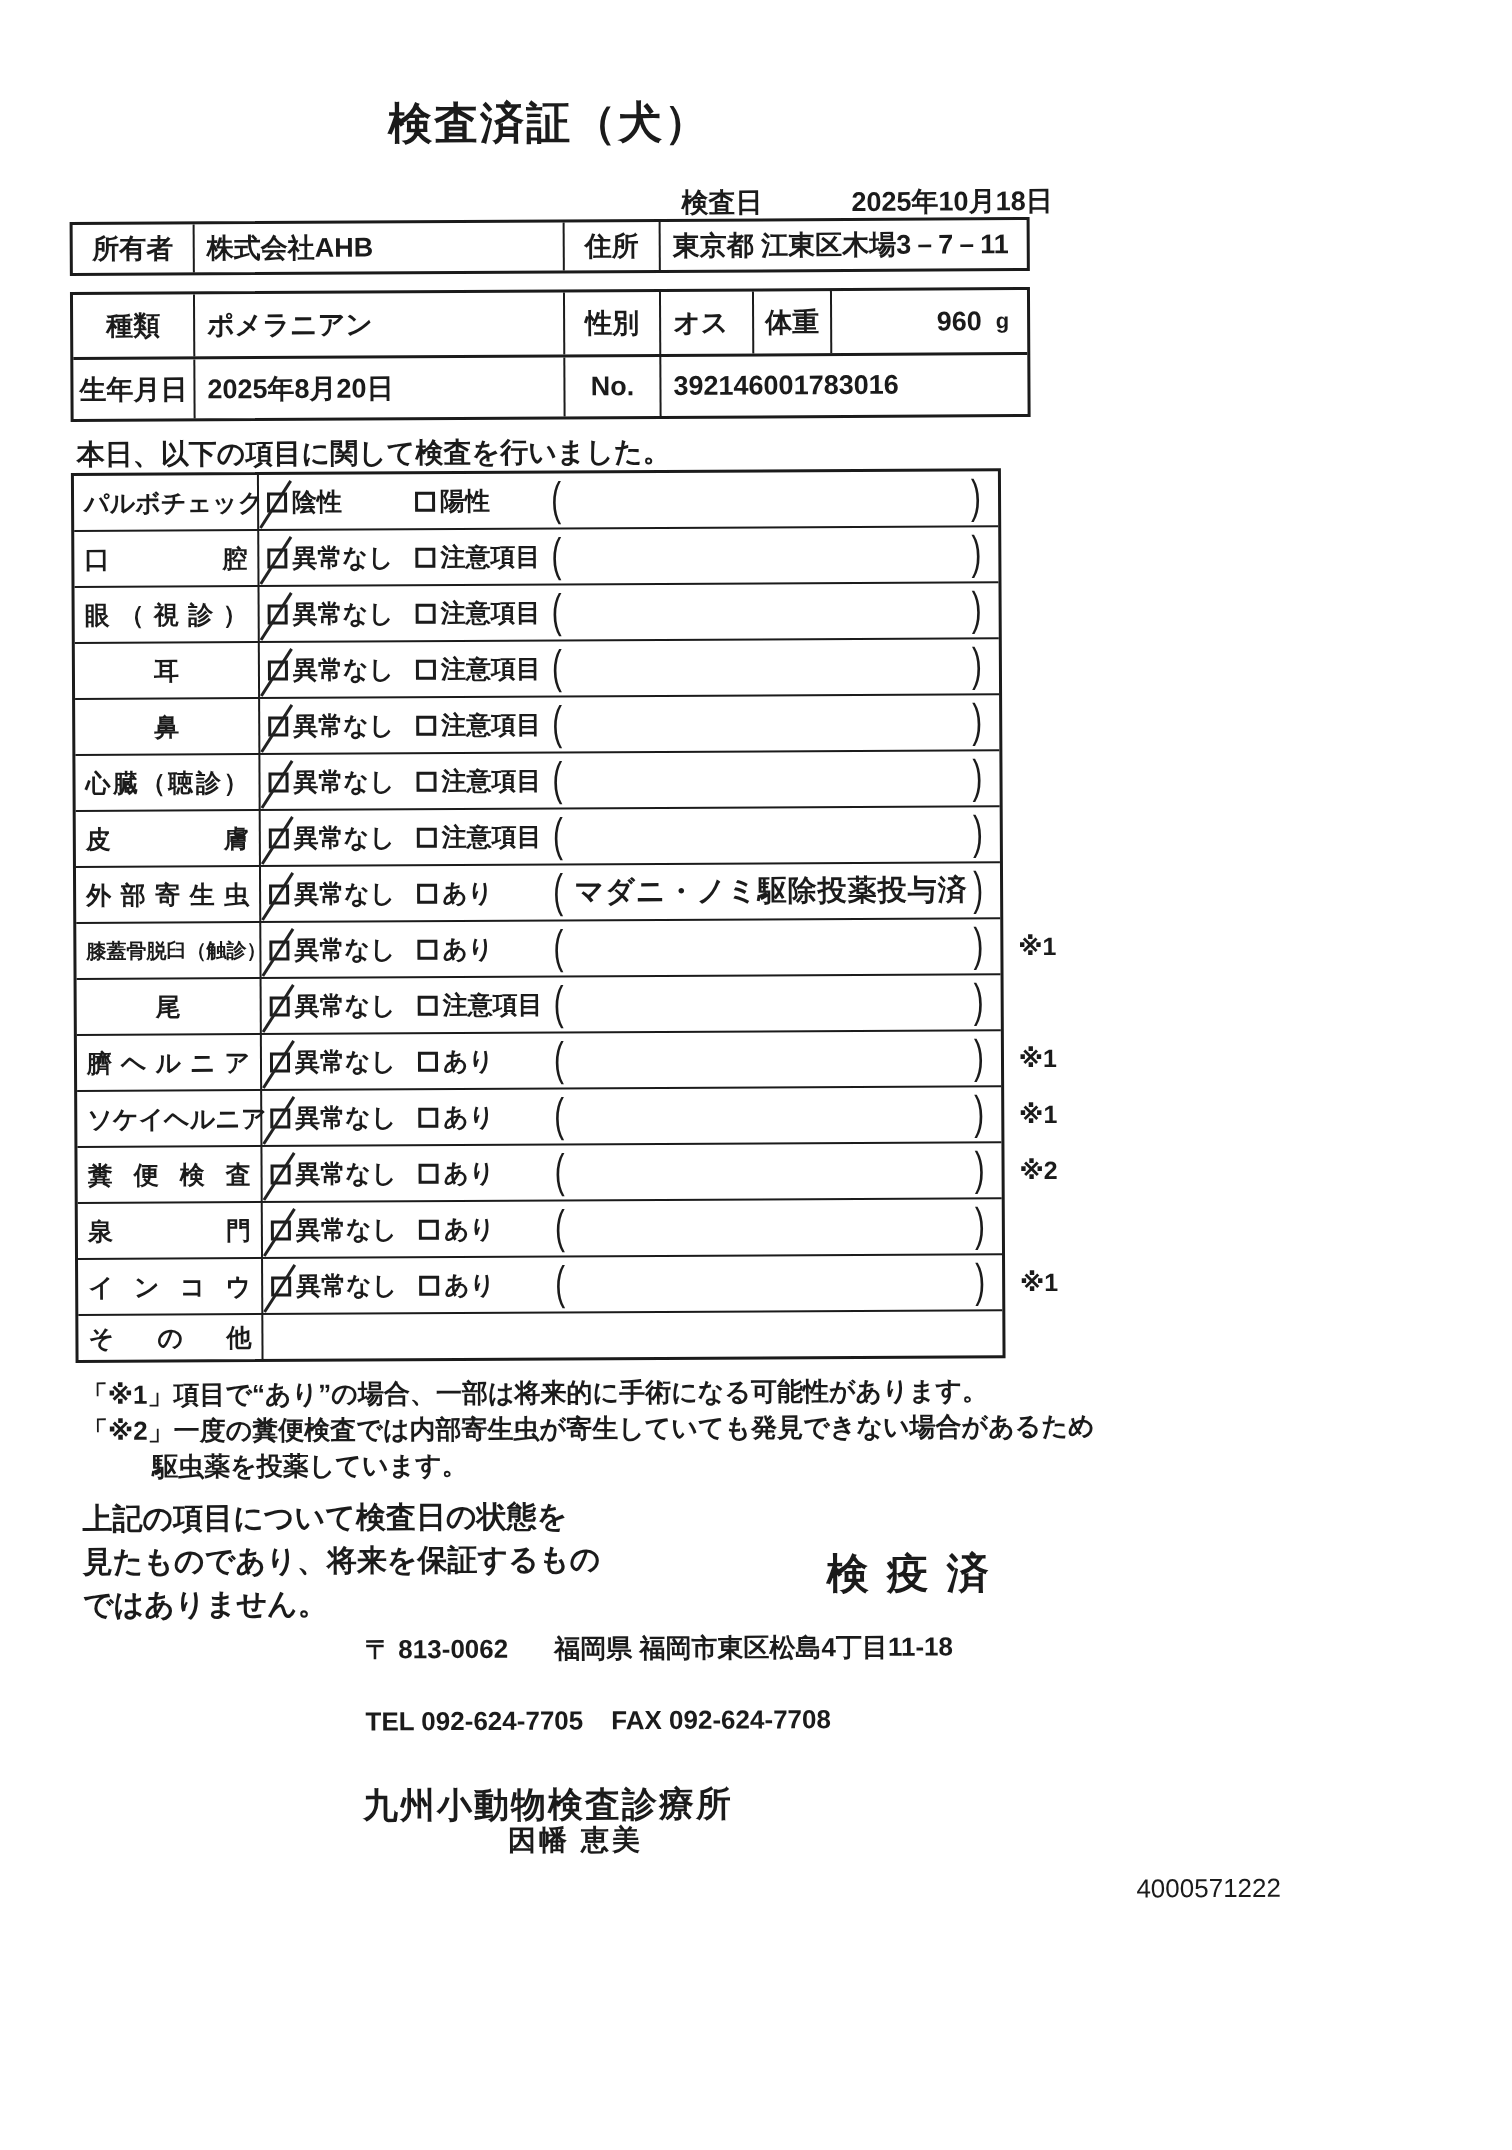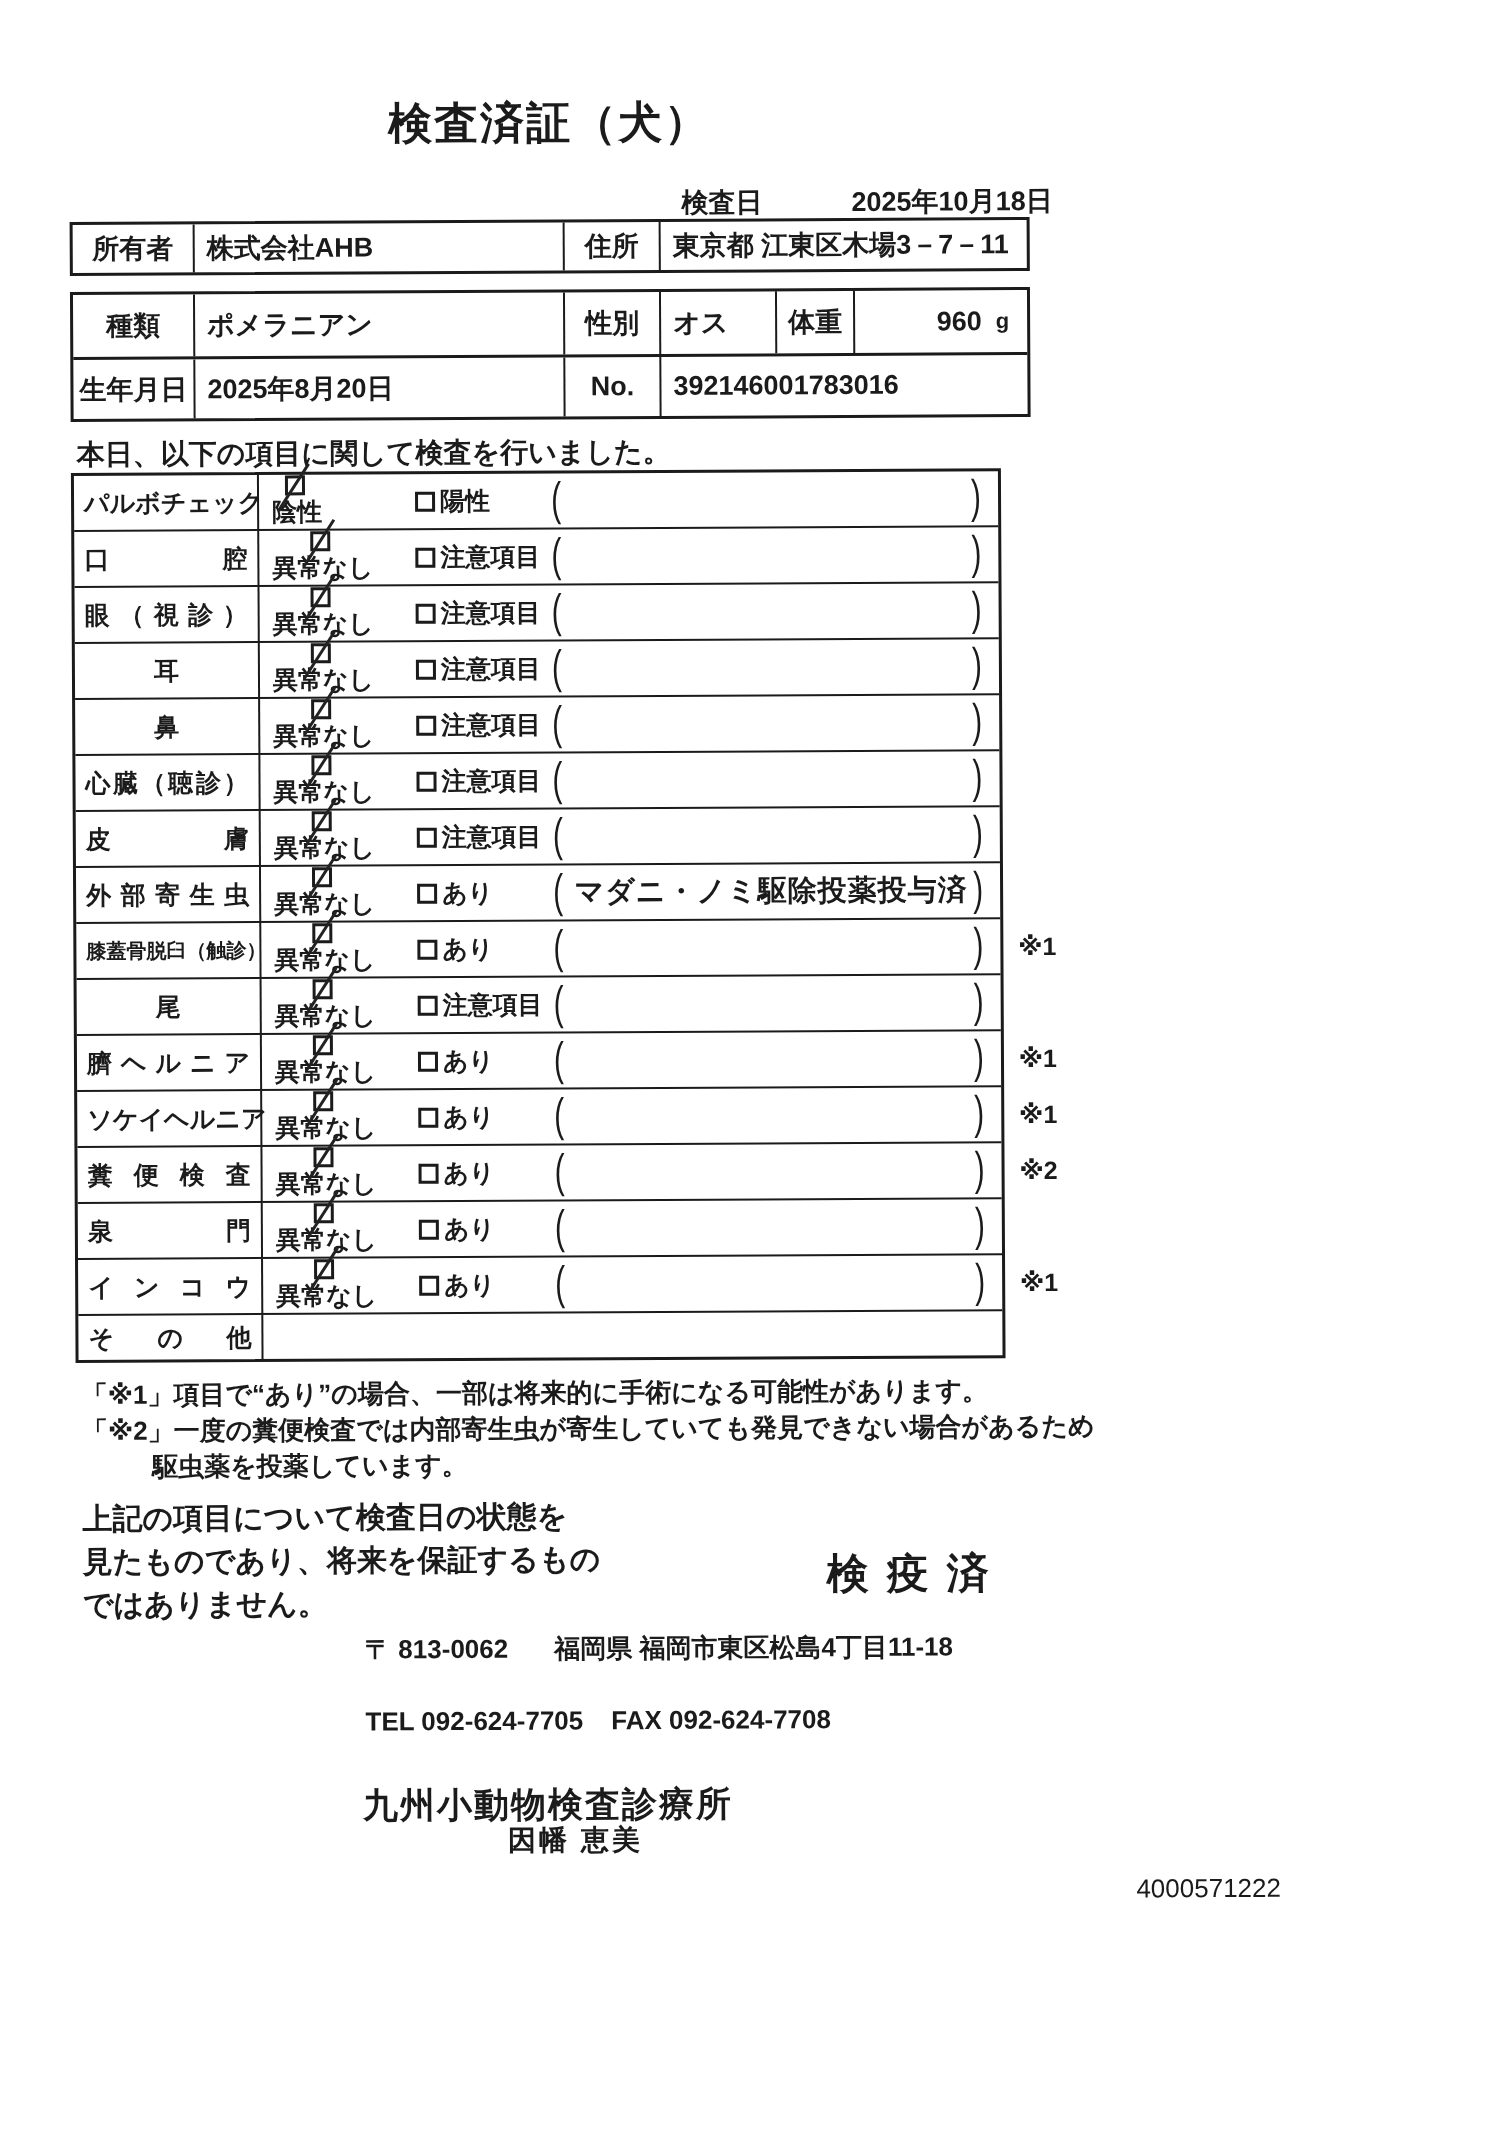--- a/index.html
+++ b/index.html
@@ -27,41 +27,41 @@
     display:flex; align-items:center; font-size:27px; font-weight:600;
     border-left:2.5px solid #1b1b1b; padding:0 12px; overflow:hidden; white-space:nowrap;
   }
   .hcell:first-child { border-left:none; }
   .hcell.lab { justify-content:center; padding:4px 4px; }
   .tableA { top:222px; height:54px; }
   .tableA .hrow { height:100%; }
   .tableB { top:292px; }
   .tableB .hrow { height:62px; }
   .w-lab1 { width:120px; } .w-val1 { width:370px; } .w-lab2 { width:96px; }
-  .w-sex  { width:116px; }  .w-wlab { width:78px; }  .w-wval { flex:1; justify-content:flex-end; padding-right:18px; }
+  .w-sex  { width:93px; }  .w-wlab { width:78px; }  .w-wval { flex:1; justify-content:flex-end; padding-right:18px; }
   .w-rest { flex:1; }
   .unit { font-size:22px; margin-left:14px; }
 
   .intro { position:absolute; top:436px; left:76px; font-size:28px; font-weight:bold; }
 
   
   .itable { position:absolute; top:473px; left:70px; width:930px; border:3px solid #1b1b1b; }
   .irow { position:relative; display:flex; height:56px; border-bottom:2.5px solid #1b1b1b; }
   .irow:last-child { border-bottom:none; }
   .irow.compact { height:44px; }
   .ilabel {
     width:185px; border-right:2.5px solid #1b1b1b;
     display:flex; align-items:center; padding:0 10px;
   }
   .jlabel { flex:1; display:flex; justify-content:space-between; font-size:25px; font-weight:600; }
   .jlabel.single { justify-content:center; }
   .jlabel.long { font-size:20px; }
   .ibody { position:relative; flex:1; }
   .opt { position:absolute; top:50%; transform:translateY(-50%); display:flex; align-items:center; white-space:nowrap; }
-  .opt1 { left:8px;flex-direction:column; } .opt2 { left:156px; }
+  .opt1 { left:8px; } .opt2 { left:156px; }
   .optlabel { font-size:25px; font-weight:600; margin-left:5px; }
   .cb { position:relative; display:inline-block; width:20px; height:20px; border:3px solid #1b1b1b; background:#fff; }
   .cb.checked::after {
     content:""; position:absolute; left:4px; top:-19px; width:3px; height:56px;
     background:#222; transform:rotate(33deg);
   }
   .paren { position:absolute; top:50%; font-size:30px; font-weight:400; transform:translateY(-54%) scaleY(1.55); }
   .popen { left:292px; } .pclose { left:712px; }
   .inote {
     position:absolute; top:50%; transform:translateY(-50%); left:312px; width:396px;

